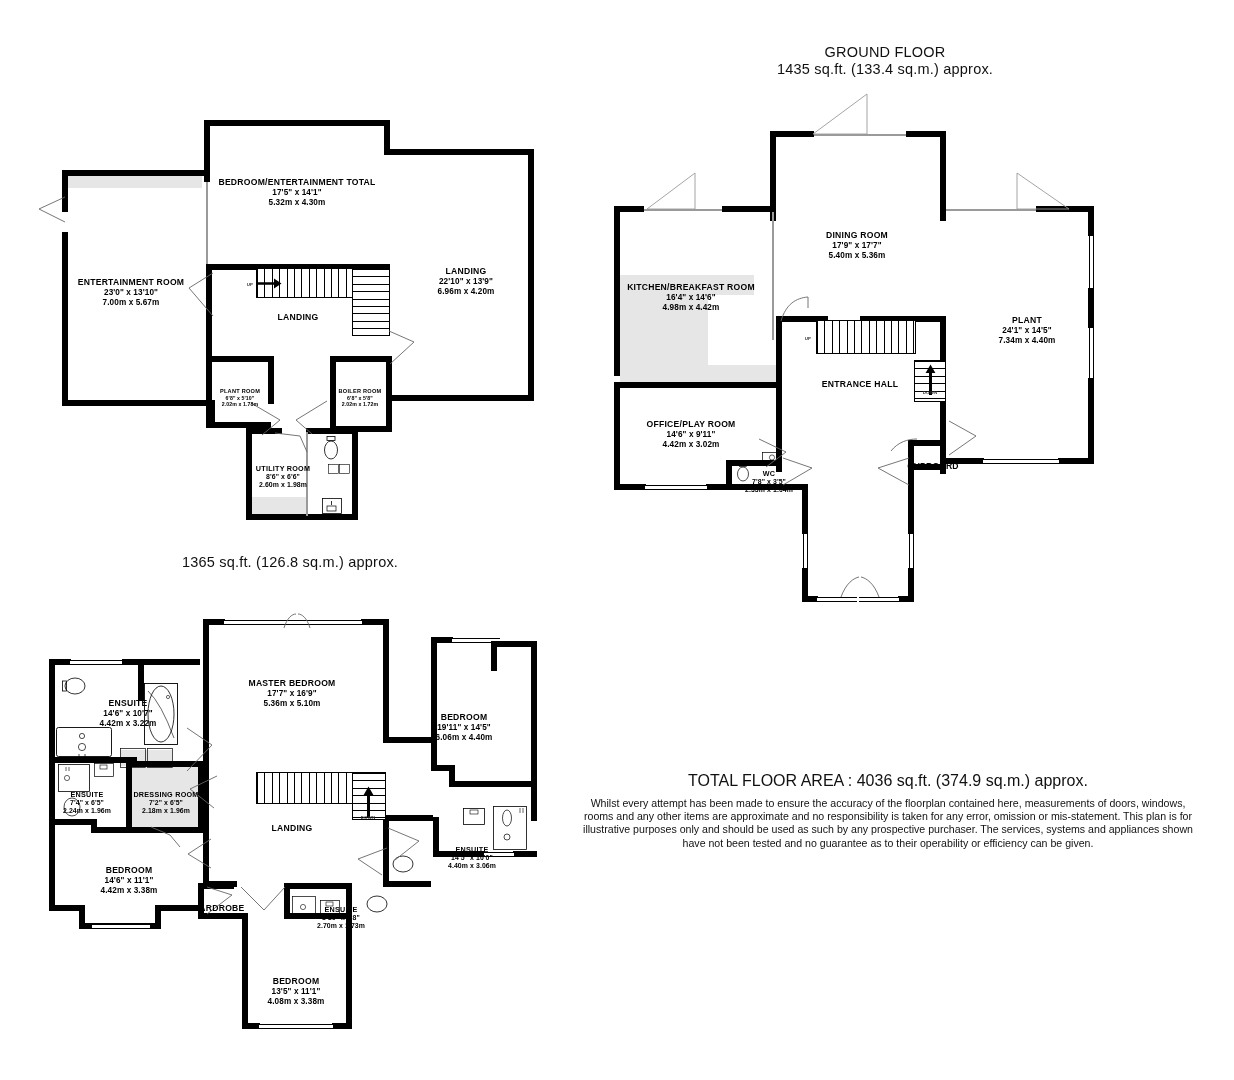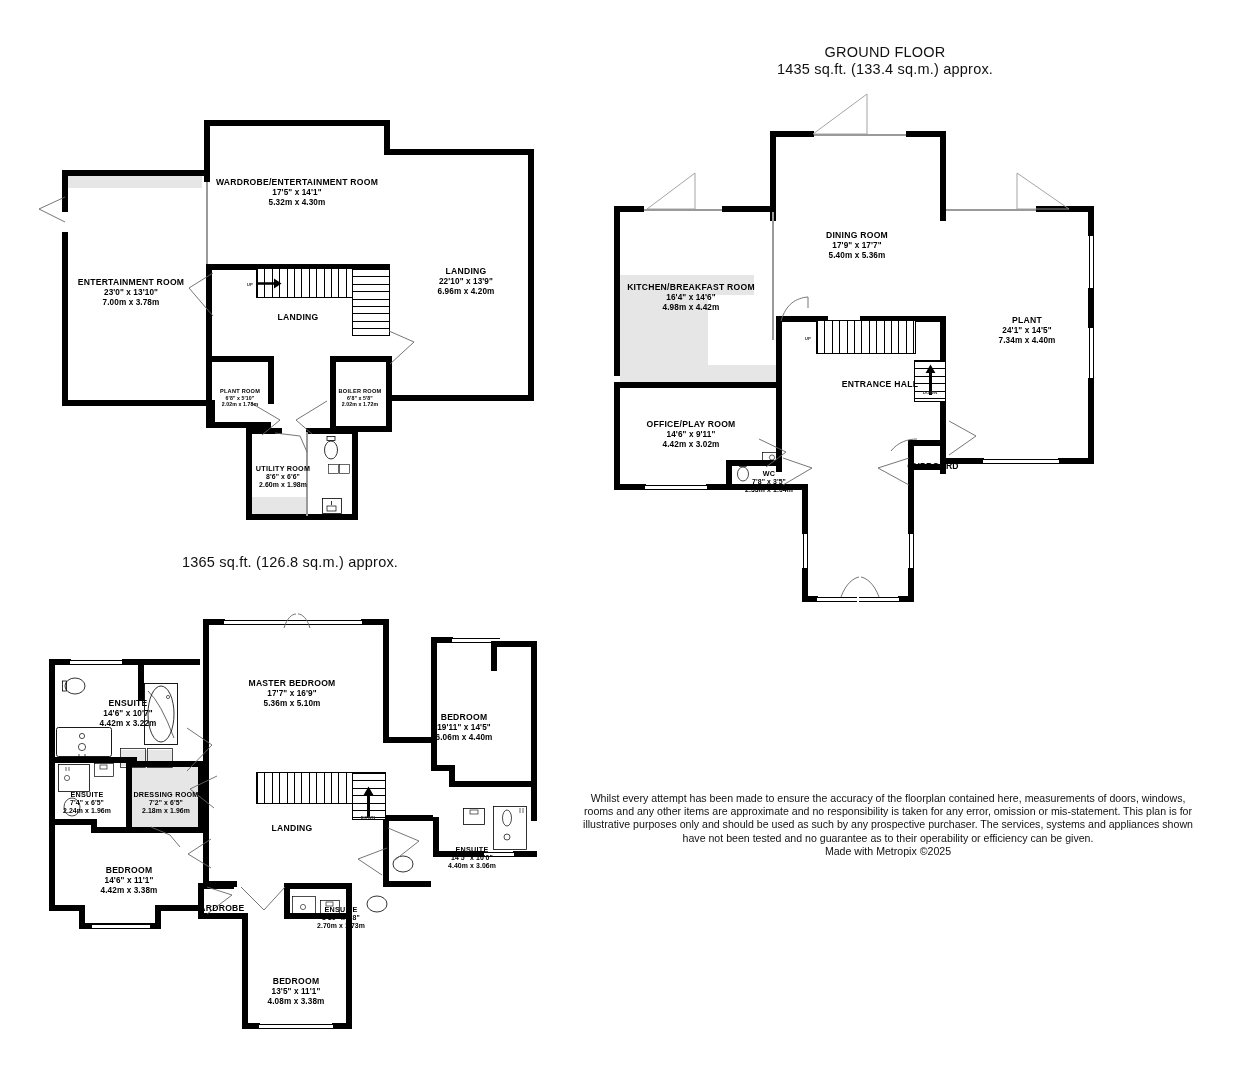--- a/index.html
+++ b/index.html
@@ -134,21 +134,21 @@
   .total-block .total-title {
     font-size: 16px;
     line-height: 22px;
     color: #111;
     white-space: nowrap;
   }
   .total-block .total-body {
     font-size: 10.6px;
     line-height: 13.2px;
     color: #111;
-    margin-top: 22px;
+    margin-top: 5px;
   }
   .total-block .total-made {
     font-size: 10.6px;
     line-height: 13.2px;
     color: #111;
   }
 </style>
 </head>
 <body>
 
@@ -251,28 +251,28 @@
       </svg>
     </div>
     <div class="fixture" style="left:328px; top:464px;">
       <svg width="22" height="10" viewBox="0 0 22 10">
         <rect x="0.5" y="0.5" width="10" height="9" fill="none" stroke="#000" stroke-width="0.6"></rect>
         <rect x="11.5" y="0.5" width="10" height="9" fill="none" stroke="#000" stroke-width="0.6"></rect>
       </svg>
     </div>
 
     <div class="room-label" style="left:297px; top:192px;">
-      <span class="rl-name">WARDROBE/ENTERTAINMENT ROOM</span>
+      <span class="rl-name">BEDROOM/ENTERTAINMENT TOTAL</span>
       <span class="rl-imp">17'5"  x 14'1"</span>
       <span class="rl-met">5.32m  x 4.30m</span>
     </div>
     <div class="room-label" style="left:131px; top:292px;">
       <span class="rl-name">ENTERTAINMENT ROOM</span>
       <span class="rl-imp">23'0"  x 13'10"</span>
-      <span class="rl-met">7.00m  x 3.78m</span>
+      <span class="rl-met">7.00m  x 5.67m</span>
     </div>
     <div class="room-label" style="left:466px; top:281px;">
       <span class="rl-name">LANDING</span>
       <span class="rl-imp">22'10"  x 13'9"</span>
       <span class="rl-met">6.96m  x 4.20m</span>
     </div>
     <div class="room-label nameonly" style="left:298px; top:317px;">
       <span class="rl-name">LANDING</span>
     </div>
     <div class="room-label tiny" style="left:240px; top:398px;">
@@ -443,21 +443,21 @@
     <div class="room-label" style="left:691px; top:297px;">
       <span class="rl-name">KITCHEN/BREAKFAST ROOM</span>
       <span class="rl-imp">16'4"  x 14'6"</span>
       <span class="rl-met">4.98m  x 4.42m</span>
     </div>
     <div class="room-label" style="left:1027px; top:330px;">
       <span class="rl-name">PLANT</span>
       <span class="rl-imp">24'1"  x 14'5"</span>
       <span class="rl-met">7.34m  x 4.40m</span>
     </div>
-    <div class="room-label nameonly" style="left:880px; top:384px;">
+    <div class="room-label nameonly" style="left:860px; top:384px;">
       <span class="rl-name">ENTRANCE HALL</span>
     </div>
     <div class="room-label" style="left:691px; top:434px;">
       <span class="rl-name">OFFICE/PLAY ROOM</span>
       <span class="rl-imp">14'6"  x 9'11"</span>
       <span class="rl-met">4.42m  x 3.02m</span>
     </div>
     <div class="room-label small" style="left:769px; top:482px;">
       <span class="rl-name">WC</span>
       <span class="rl-imp">7'8"  x 3'5"</span>
@@ -731,17 +731,17 @@
     </div>
     <div class="room-label nameonly" style="left:292px; top:828px;">
       <span class="rl-name">LANDING</span>
     </div>
     <div class="room-label small nameonly" style="left:218px; top:908px;">
       <span class="rl-name">WARDROBE</span>
     </div>
   </div>
 
   <div class="total-block" style="left:578px; top:770px; width:620px;">
+    <div class="total-title">TOTAL FLOOR AREA : 4036 sq.ft. (374.9 sq.m.) approx.</div>
     <div class="total-body">Whilst every attempt has been made to ensure the accuracy of the floorplan contained here, measurements of doors, windows, rooms and any other items are approximate and no responsibility is taken for any error, omission or mis-statement. This plan is for illustrative purposes only and should be used as such by any prospective purchaser. The services, systems and appliances shown have not been tested and no guarantee as to their operability or efficiency can be given.</div>
-    <div class="total-made">Made with Metropix ©2025</div>
   </div>
 
 </div>
 
 </body></html>

